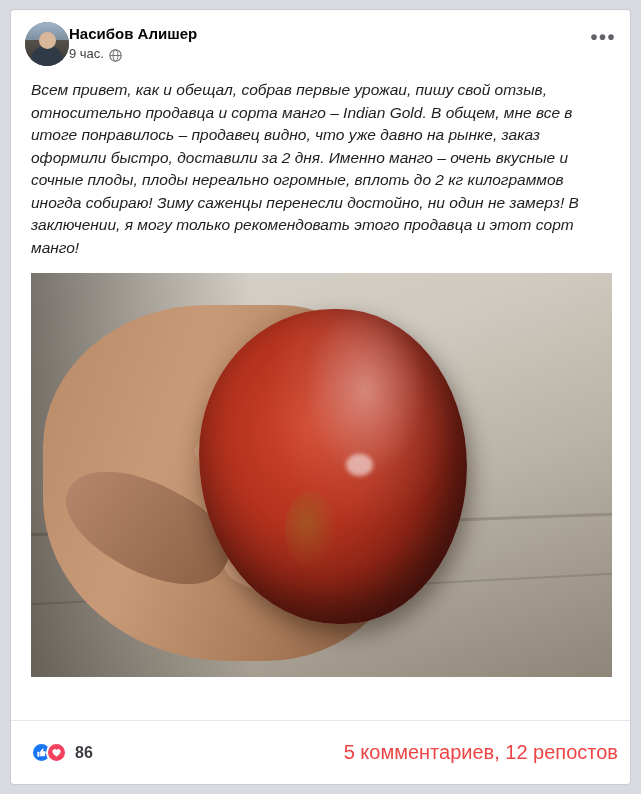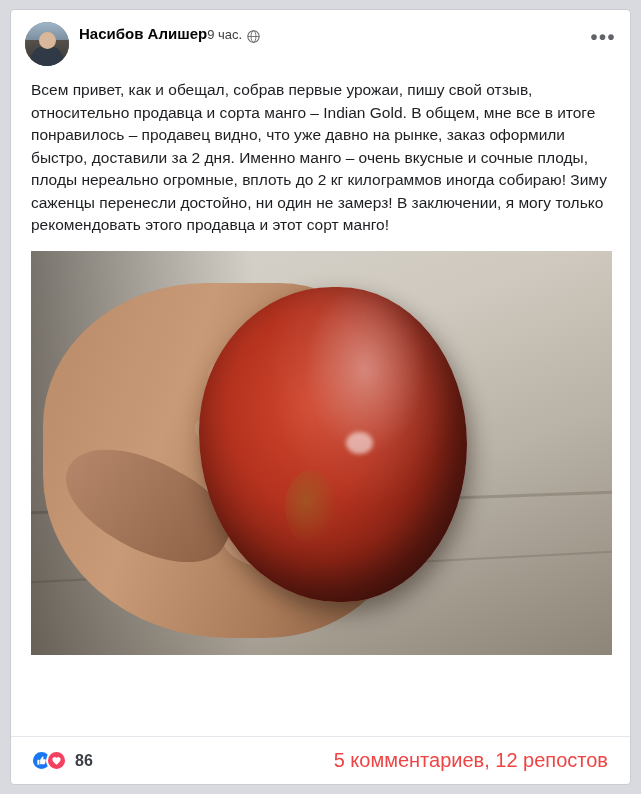--- a/index.html
+++ b/index.html
@@ -69,23 +69,23 @@
     position: absolute;
     left: 50%;
     bottom: 0;
     width: 32px;
     height: 20px;
     margin-left: -16px;
     border-radius: 14px 14px 0 0;
     background: #2f3a46;
   }
   .header-text {
-    margin-left: 10px;
-    display: flex;
-    flex-direction: row;
+    margin-left: 0;
+    display: flex;
+    flex-direction: column;
     justify-content: center;
     padding-top: 2px;
   }
   .author-name {
     font-size: 15px;
     font-weight: bold;
     color: #050505;
     line-height: 19px;
   }
   .meta-row {
@@ -116,20 +116,21 @@
     font-weight: bold;
     cursor: pointer;
     user-select: none;
   }
   .post-body {
     padding: 13px 18px 14px 20px;
     font-size: 15.5px;
     line-height: 22.5px;
     color: #1c1e21;
     white-space: pre-wrap;
+    font-style: italic;
   }
   .post-image-wrap {
     margin: 0 18px 0 20px;
     height: 404px;
     overflow: hidden;
     position: relative;
     background: #9a9287;
   }
   .photo {
     position: absolute;
@@ -218,25 +219,25 @@
     left: 32%;
     top: 58%;
     width: 20%;
     height: 24%;
     border-radius: 50%;
     background: radial-gradient(ellipse at 40% 40%, rgba(140,120,40,0.45), rgba(90,70,25,0) 70%);
   }
   .post-footer {
     margin-top: auto;
     border-top: 1px solid #e4e6eb;
-    height: 48px;
+    height: 64px;
     display: flex;
     align-items: center;
     justify-content: space-between;
-    padding: 0 22px 0 20px;
+    padding: 0 12px 0 20px;
     box-sizing: border-box;
   }
   .reactions {
     display: flex;
     align-items: center;
   }
   .reaction-icons {
     display: flex;
     align-items: center;
   }

